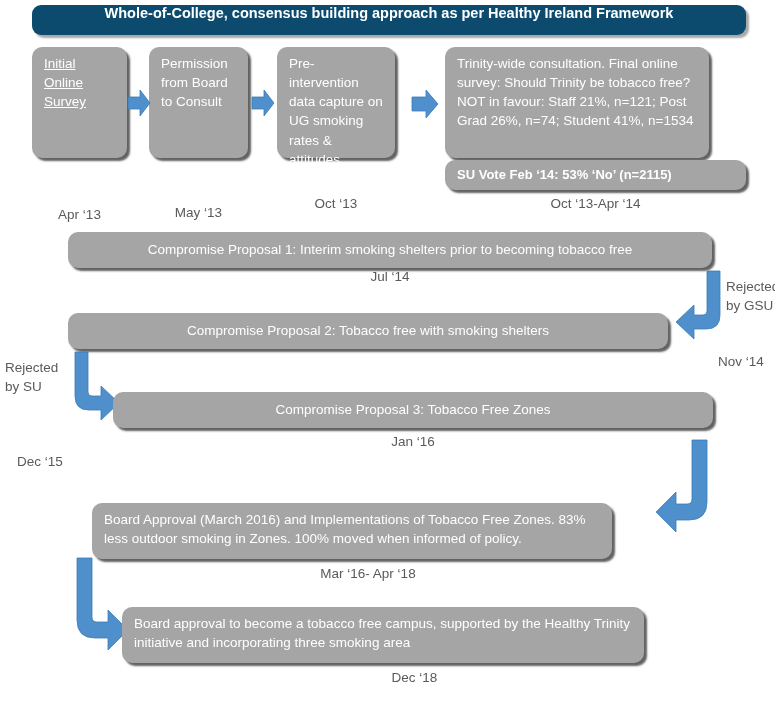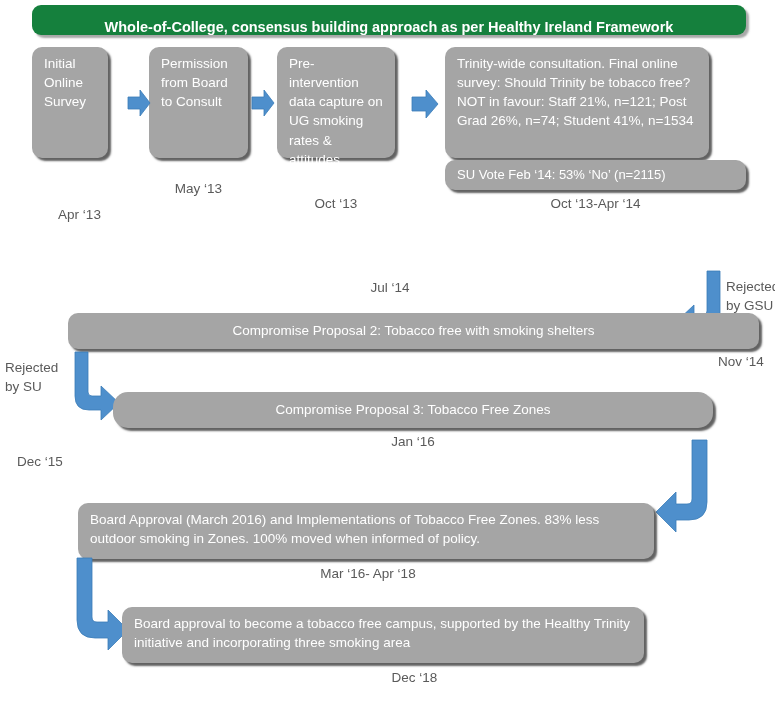--- a/index.html
+++ b/index.html
@@ -35,37 +35,38 @@
   }
   .node.centered {
     align-items: center;
     justify-content: center;
     text-align: center;
   }
   .node.lefted {
     align-items: center;
     justify-content: flex-start;
     text-align: center;
+    font-weight: bold;
   }
   .node.topleft {
     align-items: flex-start;
     justify-content: flex-start;
     text-align: left;
   }
 
   .banner {
     position: absolute;
     box-sizing: border-box;
-    background: #15803d;
+    background: #0c4a6e;
     border-radius: 9px;
     color: #ffffff;
     font-size: 14.5px;
     font-weight: 700;
     display: flex;
-    align-items: flex-end;
+    align-items: flex-start;
     justify-content: center;
     text-align: center;
     box-shadow: 3px 3px 2px rgba(110,110,110,0.6);
   }
 
   .datelabel {
     position: absolute;
     color: #5a5a5a;
     font-size: 13.5px;
     white-space: nowrap;
@@ -92,21 +93,21 @@
 </style>
 </head>
 <body>
 
 <div id="canvas">
 
   <div class="banner" style="left:32px; top:5px; width:714px; height:30px;">
     <span>Whole-of-College, consensus building approach as per Healthy Ireland Framework</span>
   </div>
 
-  <div class="node topleft" style="left:32px; top:47px; width:76px; height:111px;">
+  <div class="node topleft" style="left:32px; top:47px; width:95px; height:111px;text-decoration:underline;">
     <span>Initial Online Survey</span>
   </div>
 
   <div class="node topleft" style="left:277px; top:47px; width:118px; height:111px;">
     <span>Pre-intervention data capture on UG smoking rates &amp; attitudes</span>
   </div>
 
   <div class="node topleft" style="left:149px; top:47px; width:99px; height:111px;">
     <span>Permission from Board to Consult</span>
   </div>
@@ -125,72 +126,75 @@
   <svg class="arrow-svg" style="left:252px; top:90px;" width="22" height="26" viewBox="0 0 22 26">
     <polygon class="arrow-fill" points="0,7 12,7 12,0 22,13 12,26 12,19 0,19"></polygon>
   </svg>
   <svg class="arrow-svg" style="left:412px; top:90px;" width="26" height="28" viewBox="0 0 26 28">
     <polygon class="arrow-fill" points="0,7 14,7 14,0 26,14 14,28 14,21 0,21"></polygon>
   </svg>
 
   <div class="datelabel" style="left:32px; top:196px; width:95px;margin-top:11px;">
     <span>Apr ‘13</span>
   </div>
-  <div class="datelabel" style="left:149px; top:181px; width:99px;">
+  <div class="datelabel" style="left:149px; top:205px; width:99px;">
     <span>May ‘13</span>
   </div>
   <div class="datelabel" style="left:277px; top:196px; width:118px;">
     <span>Oct ‘13</span>
   </div>
   <div class="datelabel" style="left:445px; top:196px; width:301px;">
     <span>Oct ‘13-Apr ‘14</span>
   </div>
 
-  <div class="datelabel" style="left:68px; top:280px; width:644px;">
+  <div class="node centered" style="left:68px; top:232px; width:644px; height:36px;">
+    <span>Compromise Proposal 1: Interim smoking shelters prior to becoming tobacco free</span>
+  </div>
+  <div class="datelabel" style="left:68px; top:269px; width:644px;">
     <span>Jul ‘14</span>
   </div>
 
   <svg class="arrow-svg" style="left:676px; top:271px;" width="46" height="72" viewBox="0 0 46 72">
     <path class="arrow-fill" d="M 31,0 L 44,0 L 44,44 Q 44,58 30,58 L 18,58 L 18,68 L 0,51 L 18,34 L 18,44 L 27,44 Q 31,44 31,40 Z"></path>
   </svg>
   <div class="sidelabel" style="left:726px; top:278px;">
     <div>Rejected</div>
     <div>by GSU</div>
   </div>
   <div class="datelabel" style="left:708px; top:354px; width:66px;">
     <span>Nov ‘14</span>
   </div>
 
-  <div class="node centered" style="left:68px; top:313px; width:691px; height:36px;">
+  <div class="node centered" style="left:68px; top:313px; width:600px; height:36px;">
     <span>Compromise Proposal 2: Tobacco free with smoking shelters</span>
   </div>
 
   <svg class="arrow-svg" style="left:73px; top:352px;" width="46" height="72" viewBox="0 0 46 72">
     <path class="arrow-fill" d="M 2,0 L 15,0 L 15,40 Q 15,44 19,44 L 28,44 L 28,34 L 46,51 L 28,68 L 28,58 L 16,58 Q 2,58 2,44 Z"></path>
   </svg>
   <div class="sidelabel" style="left:5px; top:359px;">
     <div>Rejected</div>
     <div>by SU</div>
   </div>
   <div class="datelabel" style="left:5px; top:434px; width:70px;margin-top:20px;">
     <span>Dec ‘15</span>
   </div>
 
-  <div class="node centered" style="left:113px; top:392px; width:600px; height:36px;border-radius:15px;">
+  <div class="node centered" style="left:113px; top:392px; width:600px; height:36px;">
     <span>Compromise Proposal 3: Tobacco Free Zones</span>
   </div>
   <div class="datelabel" style="left:113px; top:434px; width:600px;">
     <span>Jan ‘16</span>
   </div>
 
   <svg class="arrow-svg" style="left:656px; top:440px;" width="54" height="96" viewBox="0 0 54 96">
     <path class="arrow-fill" d="M 36,0 L 51,0 L 51,62 Q 51,80 33,80 L 20,80 L 20,92 L 0,72 L 20,52 L 20,64 L 31,64 Q 36,64 36,59 Z"></path>
   </svg>
 
-  <div class="node topleft" style="left:78px; top:503px; width:576px; height:56px;">
+  <div class="node topleft" style="left:92px; top:503px; width:520px; height:56px;">
     <span>Board Approval (March 2016) and Implementations of Tobacco Free Zones.  83% less outdoor smoking in Zones.   100% moved when informed of policy.</span>
   </div>
   <div class="datelabel" style="left:78px; top:566px; width:580px;">
     <span>Mar ‘16- Apr ‘18</span>
   </div>
 
   <svg class="arrow-svg" style="left:74px; top:558px;" width="54" height="96" viewBox="0 0 54 96">
     <path class="arrow-fill" d="M 3,0 L 18,0 L 18,59 Q 18,64 23,64 L 34,64 L 34,52 L 54,72 L 34,92 L 34,80 L 21,80 Q 3,80 3,62 Z"></path>
   </svg>
 

